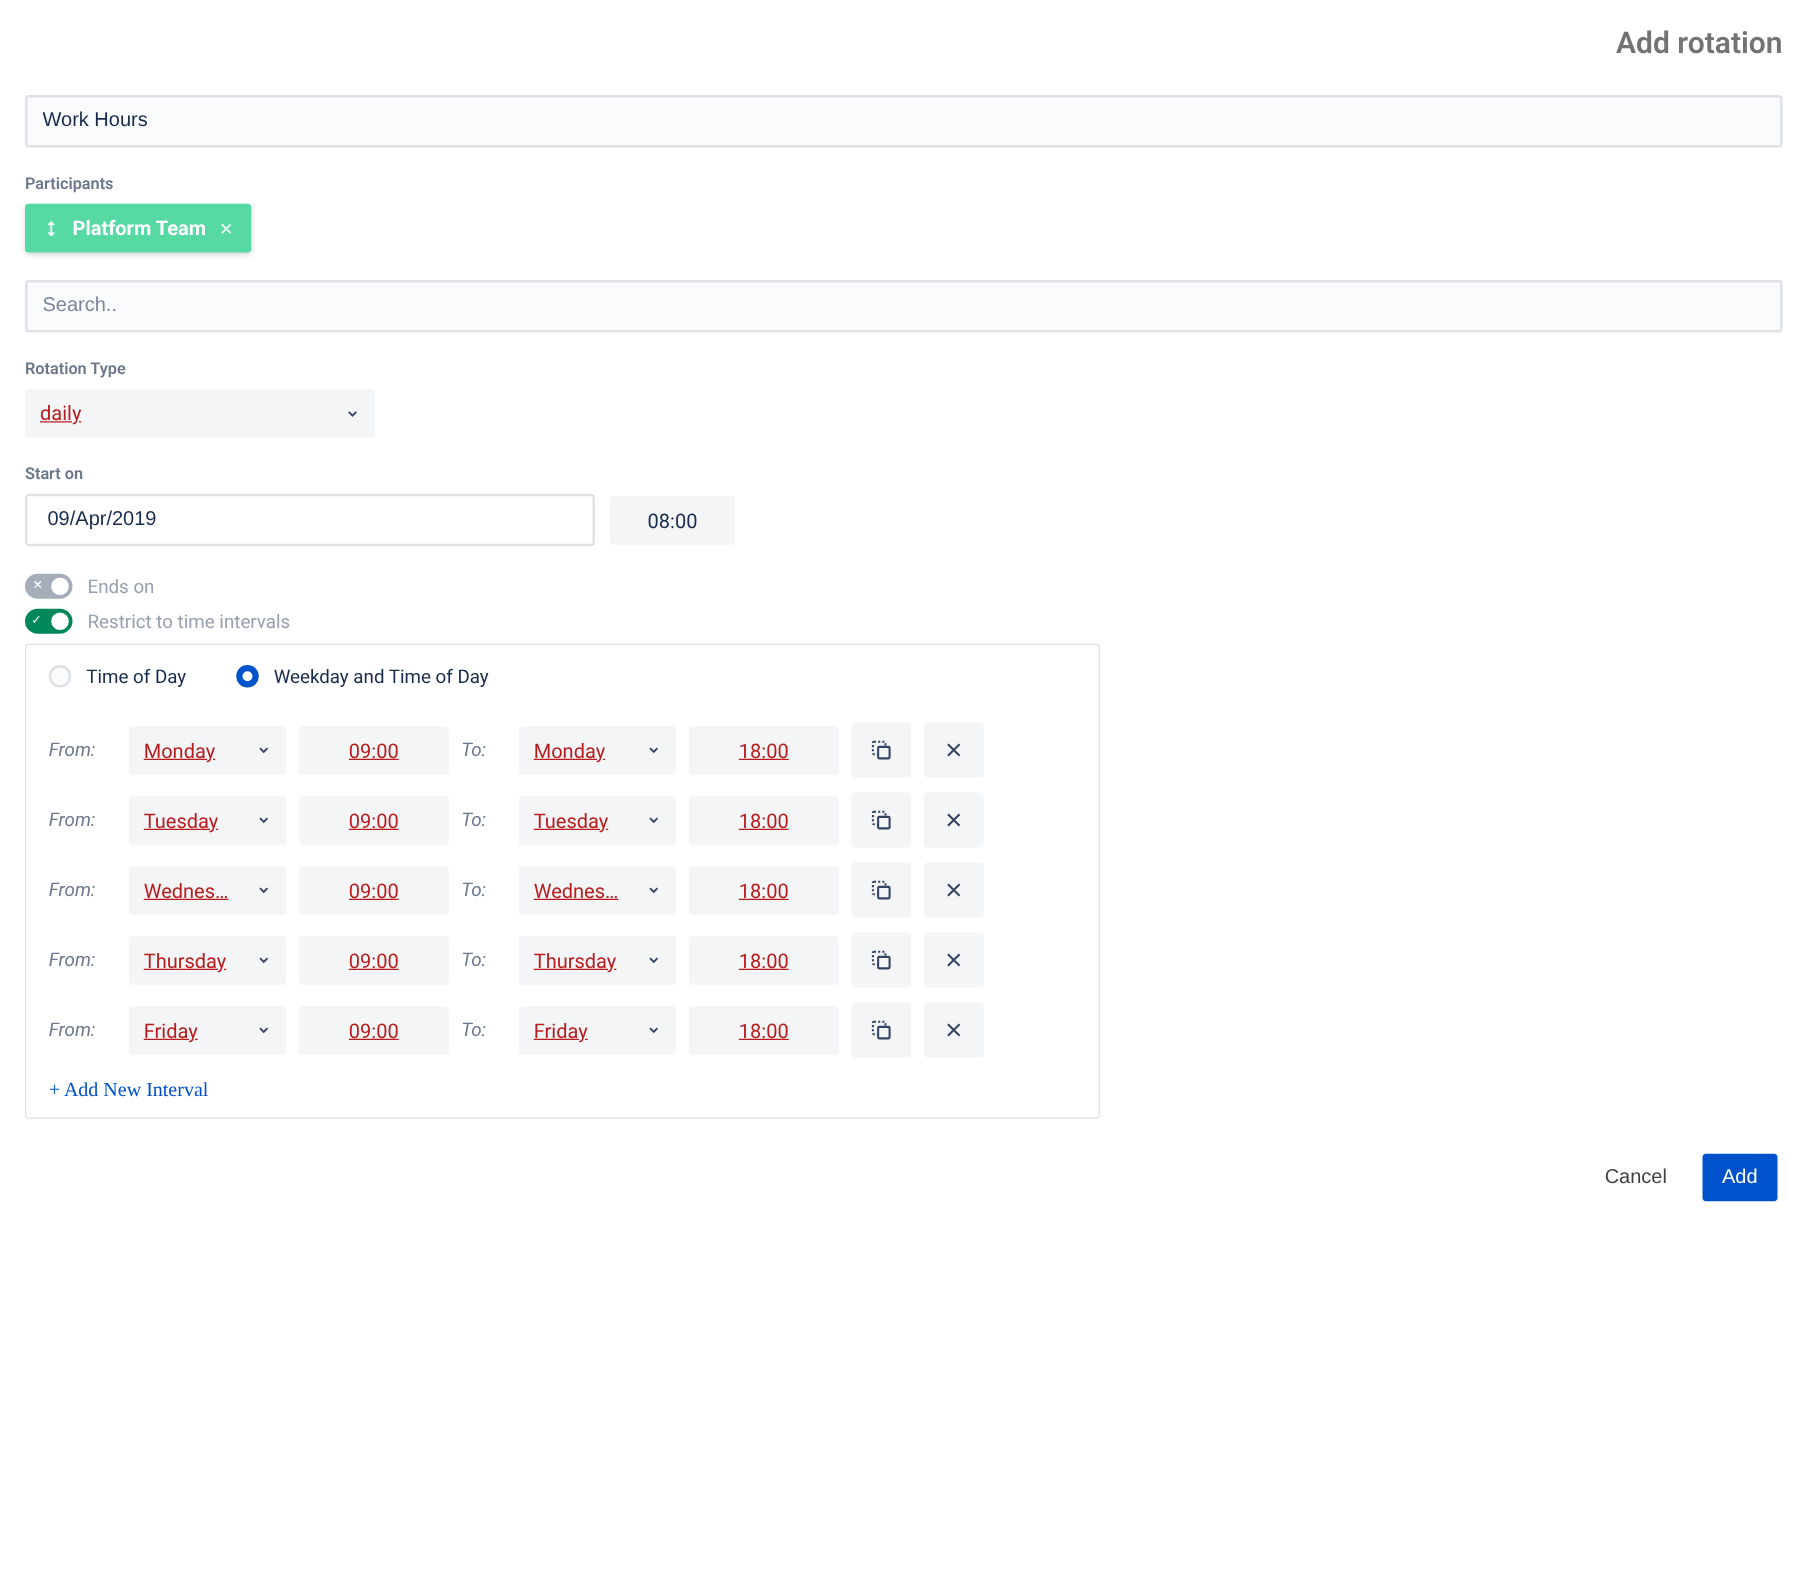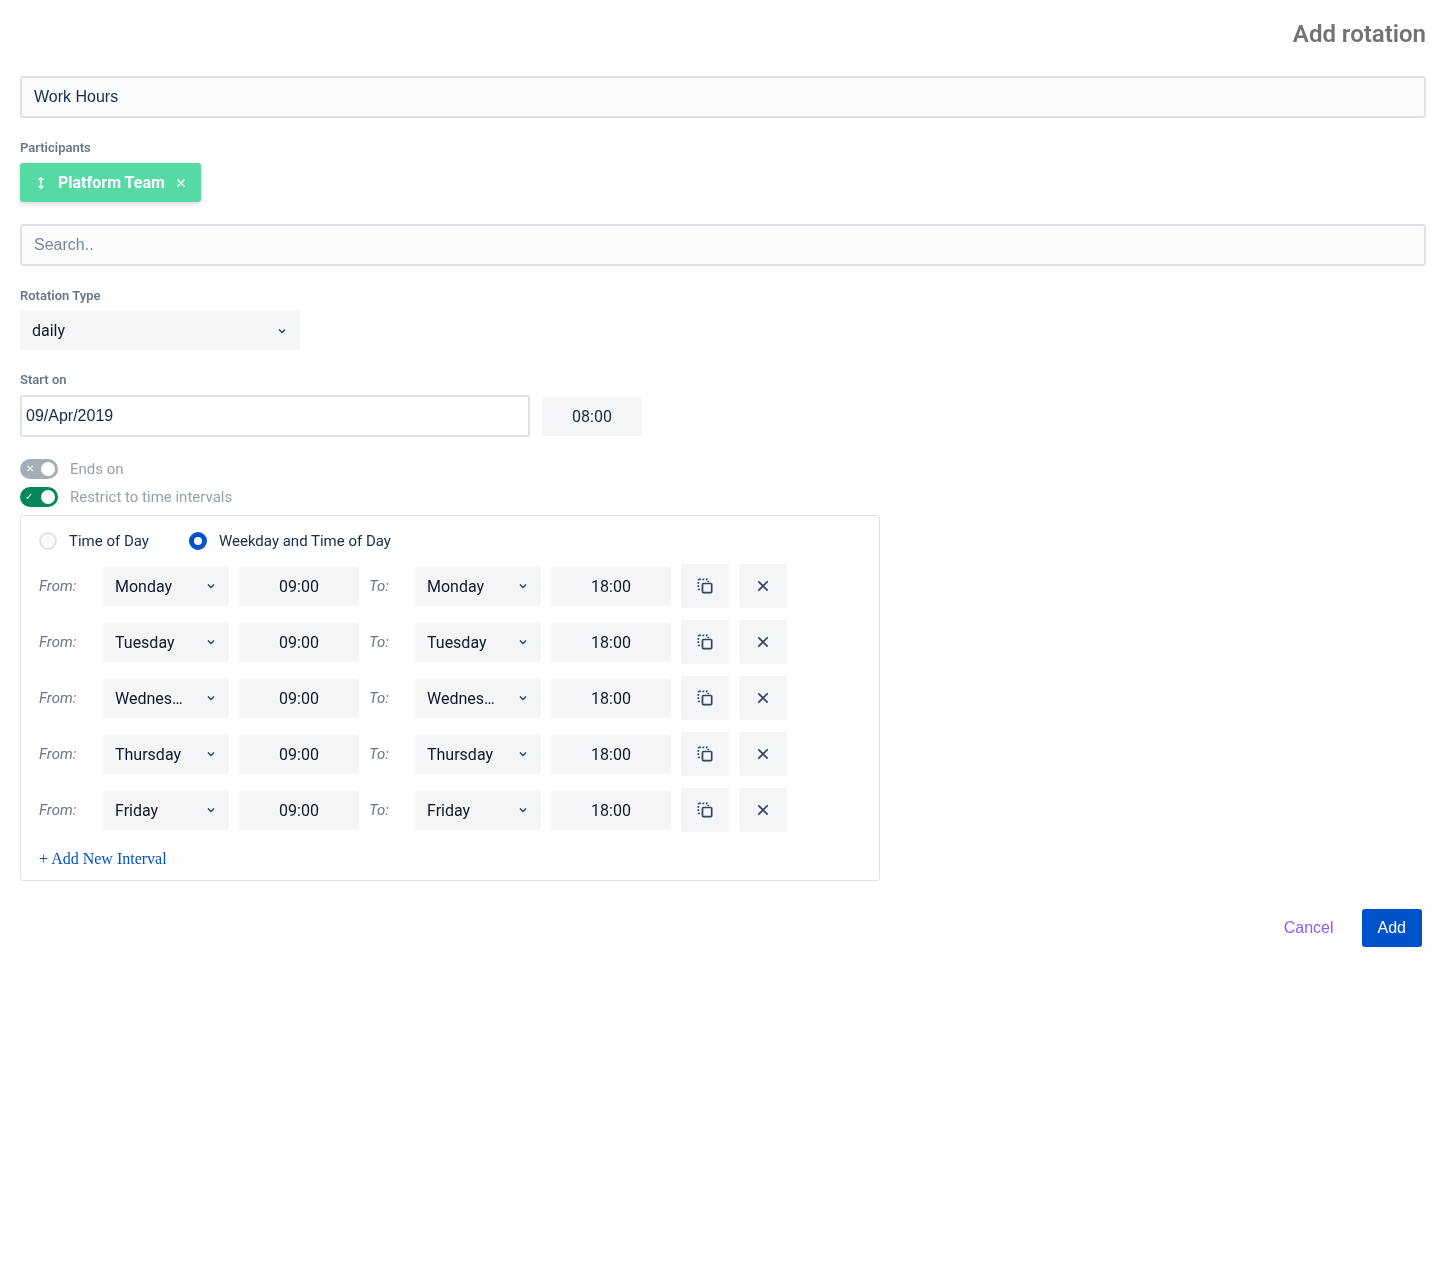--- a/index.html
+++ b/index.html
@@ -51,31 +51,32 @@
   .tag .tag-icon { opacity:0.95; }
   .tag .tag-remove { cursor:pointer; opacity:0.9; font-size:14px; }
   .select-box {
     display:inline-flex;
     align-items:center;
     justify-content:space-between;
     background:#F4F5F7;
     border-radius:3px;
     padding:10px 12px;
     font-size:16px;
-    color:#0f172a;
+    color:#b91c1c;
     min-width:280px;
     cursor:pointer;
+    text-decoration:underline;
   }
   .select-box.small { min-width:120px; }
   .select-box.day { min-width:126px; }
   .chevron { color:#344563; font-size:12px; margin-left:12px; }
   .row { display:flex; gap:12px; align-items:center; }
   .date-input {
-    width:510px;
-    padding:10px 4px;
+    width:456px;
+    padding:10px 16px;
     border:2px solid #DFE1E6;
     border-radius:3px;
     font-size:16px;
     background:#fff;
     color:#172B4D;
   }
   .time-box {
     background:#F4F5F7;
     border-radius:3px;
     padding:10px 16px;
@@ -102,21 +103,21 @@
   }
   .toggle.off .mark { left:6px; }
   .toggle.on  .mark { left:5px; }
   .toggle-label { color:#97A0AF; font-size:15px; }
   .panel {
     border:1px solid #DFE1E6;
     border-radius:3px;
     padding:16px 18px 12px 18px;
     max-width:860px;
   }
-  .radio-row { display:flex; gap:40px; align-items:center; margin-bottom:14px; }
+  .radio-row { display:flex; gap:40px; align-items:center; margin-bottom:28px; }
   .radio { display:flex; align-items:center; gap:12px; cursor:pointer; }
   .radio-circle {
     width:18px; height:18px; border-radius:50%; border:2px solid #DFE1E6; background:#FAFBFC;
   }
   .radio.selected .radio-circle {
     border:5px solid #0052CC; background:#fff;
   }
   .radio-label { color:#172B4D; font-size:15px; }
   .interval-row {
     display:flex; align-items:center; gap:10px; margin-bottom:12px;
@@ -132,21 +133,21 @@
     color:#344563;
   }
   .x-icon { font-size:18px; font-weight:400; color:#344563; }
   .add-link {
     color:#0052CC; cursor:pointer; font-size:16px; margin-top:6px; display:inline-block;font-family:Liberation Serif, serif;
   }
   .footer {
     display:flex; justify-content:flex-end; gap:12px; margin-top:28px; padding-right:4px;
   }
   .btn { padding:10px 16px; border-radius:3px; font-size:16px; cursor:pointer; border:none; }
-  .btn-cancel { background:transparent; color:#8b5cf6; }
+  .btn-cancel { background:transparent; color:#404040; }
   .btn-primary { background:#0052CC; color:#fff; font-weight:400; }
   svg { display:block; }
 </style>
 </head>
 <body>
 
 <h1>Add rotation</h1>
 
 <div class="section">
   <input class="text-input" type="text" value="Work Hours" style="">

